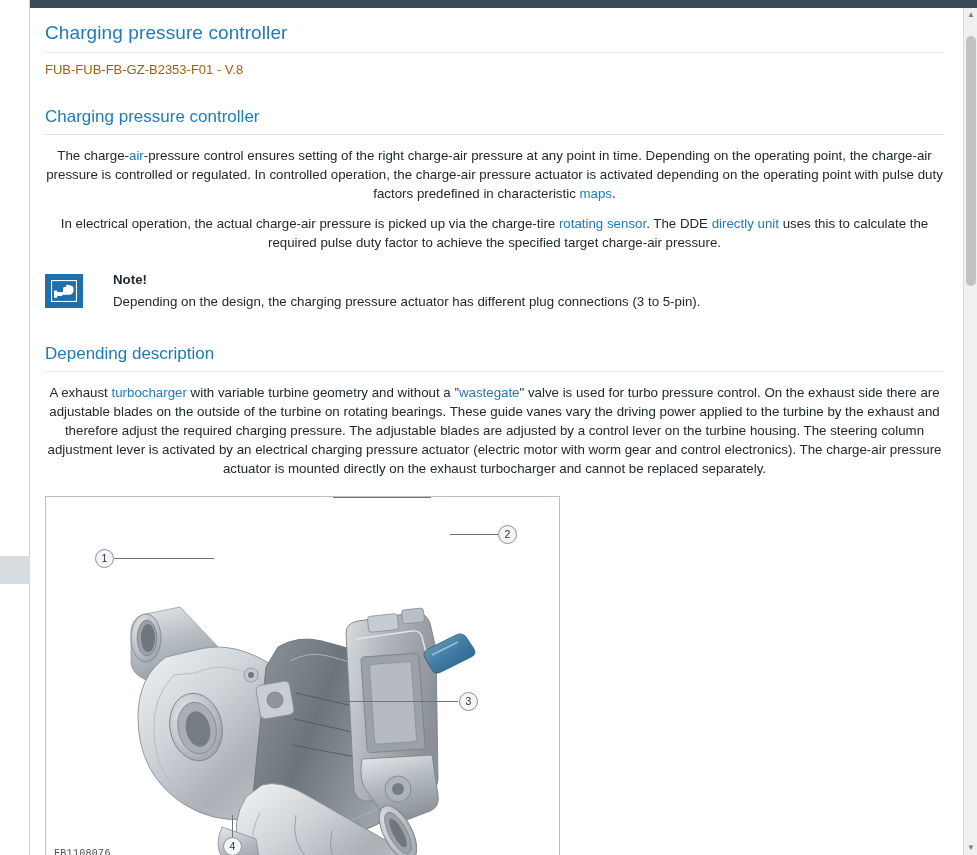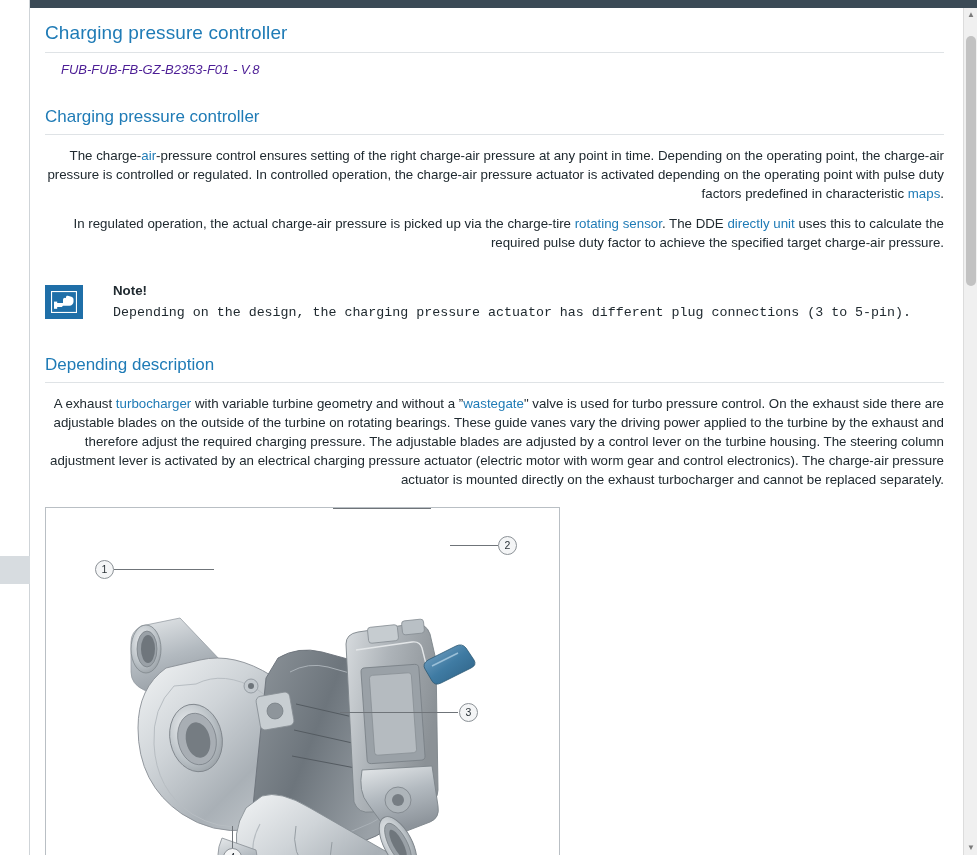--- a/index.html
+++ b/index.html
@@ -87,47 +87,46 @@
   h1.doc-title {
     margin: 4px 0 0 0;
     padding: 0 0 8px 0;
     font-size: 19px;
     font-weight: normal;
     color: #1f7bb6;
     border-bottom: 1px solid #dfe3e6;
     letter-spacing: 0.1px;
   }
   .doc-id {
-    margin: 9px 0 0 16px;
+    margin: 9px 0 0 0;
     font-size: 13px;
-    color: #4c1d95;
-    font-style: italic;
+    color: #a16207;
   }
   h2.section-title {
     margin: 30px 0 0 0;
     padding: 0 0 7px 0;
     font-size: 17px;
     font-weight: normal;
     color: #1f7bb6;
     border-bottom: 1px solid #dfe3e6;
   }
   p.body-text {
     margin: 11px 0 0 0;
     font-size: 13.3px;
     line-height: 19px;
     color: #202a30;
-    text-align: right;
+    text-align: center;
   }
   a.link, .link {
     color: #1f7bb6;
     text-decoration: none;
   }
   
   .note {
-    margin-top: 31px;
+    margin-top: 20px;
     position: relative;
     min-height: 42px;
     padding-left: 68px;
   }
   .note-icon {
     position: absolute;
     left: 0; top: 2px;
     width: 38px; height: 34px;
     background: #1f6fa8;
     display: flex;
@@ -140,21 +139,20 @@
     font-weight: bold;
     color: #202a30;
     line-height: 15px;
     margin: 0;
   }
   .note-text {
     font-size: 13.3px;
     color: #202a30;
     line-height: 19px;
     margin: 5px 0 0 0;
-    font-family: Liberation Mono, monospace;
   }
   
   .figure {
     margin-top: 18px;
     width: 515px;
     height: 370px;
     border: 1px solid #b9bfc4;
     position: relative;
     background: #ffffff;
     overflow: hidden;
@@ -204,21 +202,21 @@
     <h1 class="doc-title">Charging pressure controller</h1>
     <div class="doc-id">FUB-FUB-FB-GZ-B2353-F01 - V.8</div>
 
     <h2 class="section-title">Charging pressure controller</h2>
 
     <p class="body-text">
       <span>The charge-</span><a class="link" href="#">air</a><span>-pressure control ensures setting of the right charge-air pressure at any point in time. Depending on the operating point, the charge-air pressure is controlled or regulated. In controlled operation, the charge-air pressure actuator is activated depending on the operating point with pulse duty factors predefined in characteristic </span><a class="link" href="#">maps</a><span>.</span>
     </p>
 
     <p class="body-text">
-      <span>In regulated operation, the actual charge-air pressure is picked up via the charge-tire </span><a class="link" href="#">rotating sensor</a><span>. The DDE </span><a class="link" href="#">directly unit</a><span> uses this to calculate the required pulse duty factor to achieve the specified target charge-air pressure.</span>
+      <span>In electrical operation, the actual charge-air pressure is picked up via the charge-tire </span><a class="link" href="#">rotating sensor</a><span>. The DDE </span><a class="link" href="#">directly unit</a><span> uses this to calculate the required pulse duty factor to achieve the specified target charge-air pressure.</span>
     </p>
 
     <div class="note">
       <div class="note-icon">
         <svg width="26" height="22" viewBox="0 0 26 22" aria-hidden="true">
           <rect x="0.5" y="0.5" width="25" height="21" fill="none" stroke="#ffffff" stroke-width="1.2"></rect>
           <path d="M6 12 h6 v-3 c0-1.4 1.2-2.4 2.4-2.1 l0.6 0.2 v-1.1 c0-0.9 0.9-1.6 1.8-1.3 l3.6 1.1 c1.3 0.4 2.1 1.5 2.1 2.8 v2.2 c0 2.2-1.8 4-4 4 h-6.5 l-1.2 1.3 H6 z" fill="#ffffff"></path>
           <rect x="3" y="10.6" width="3.2" height="7.2" fill="#ffffff"></rect>
         </svg>
       </div>

